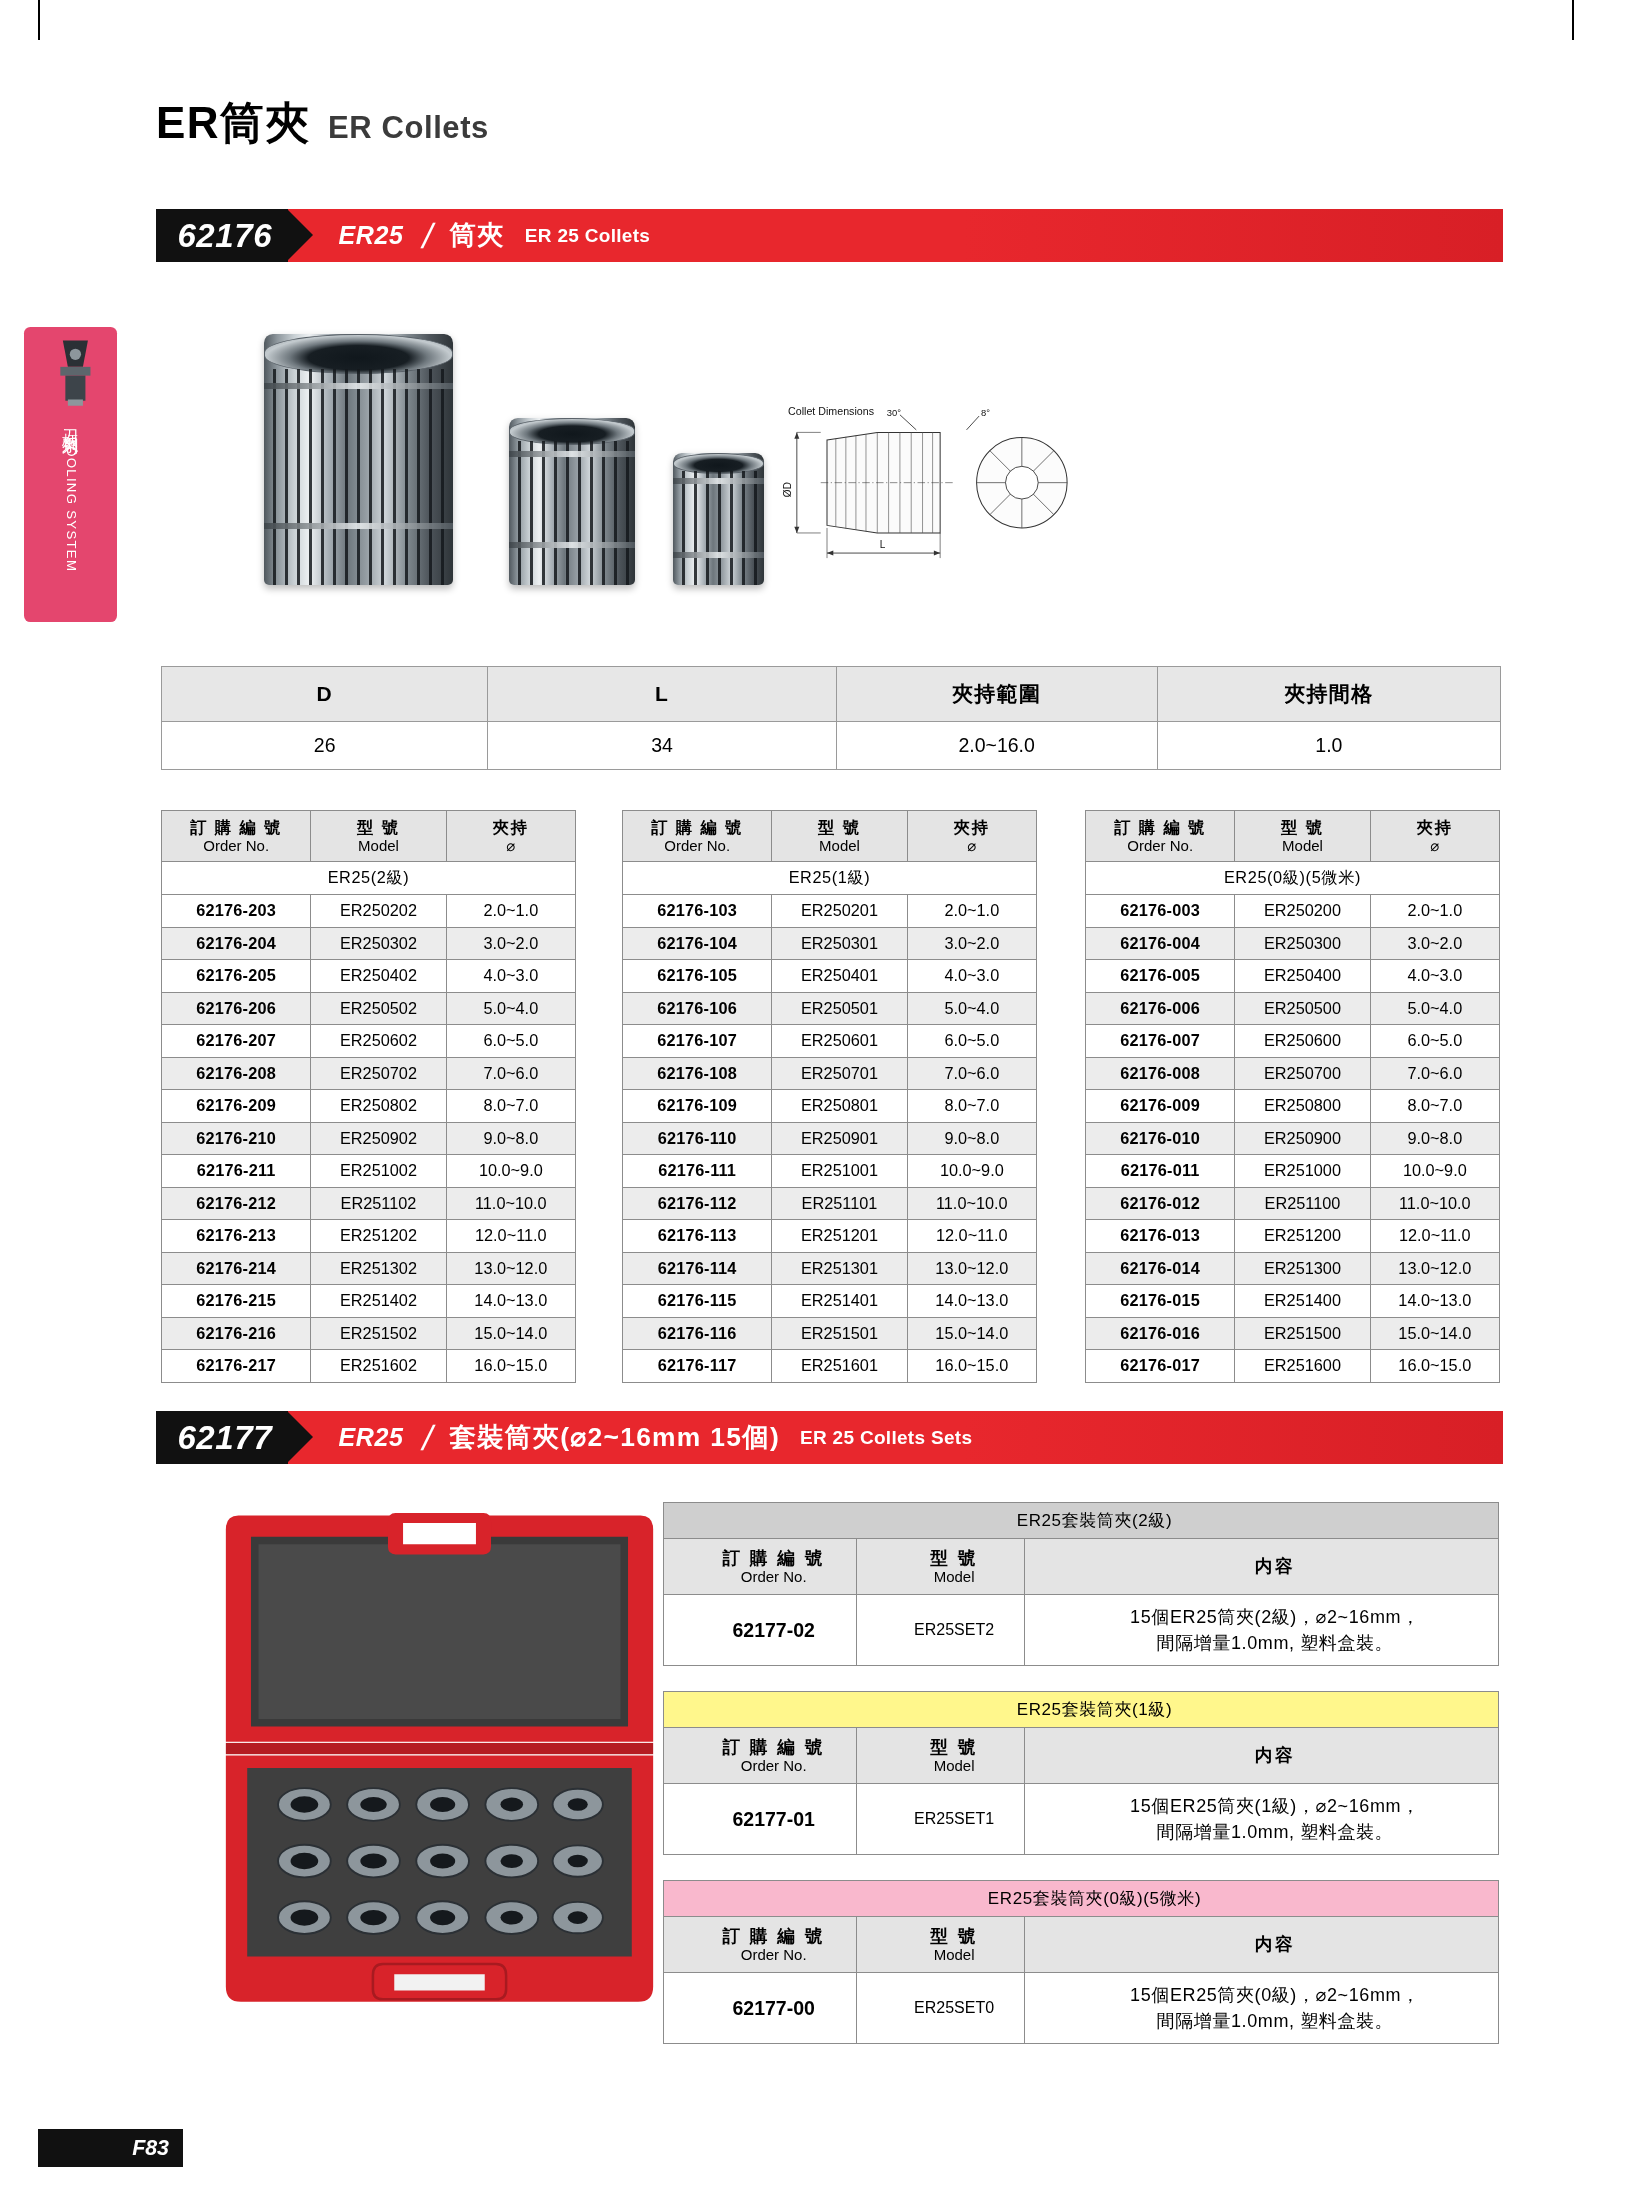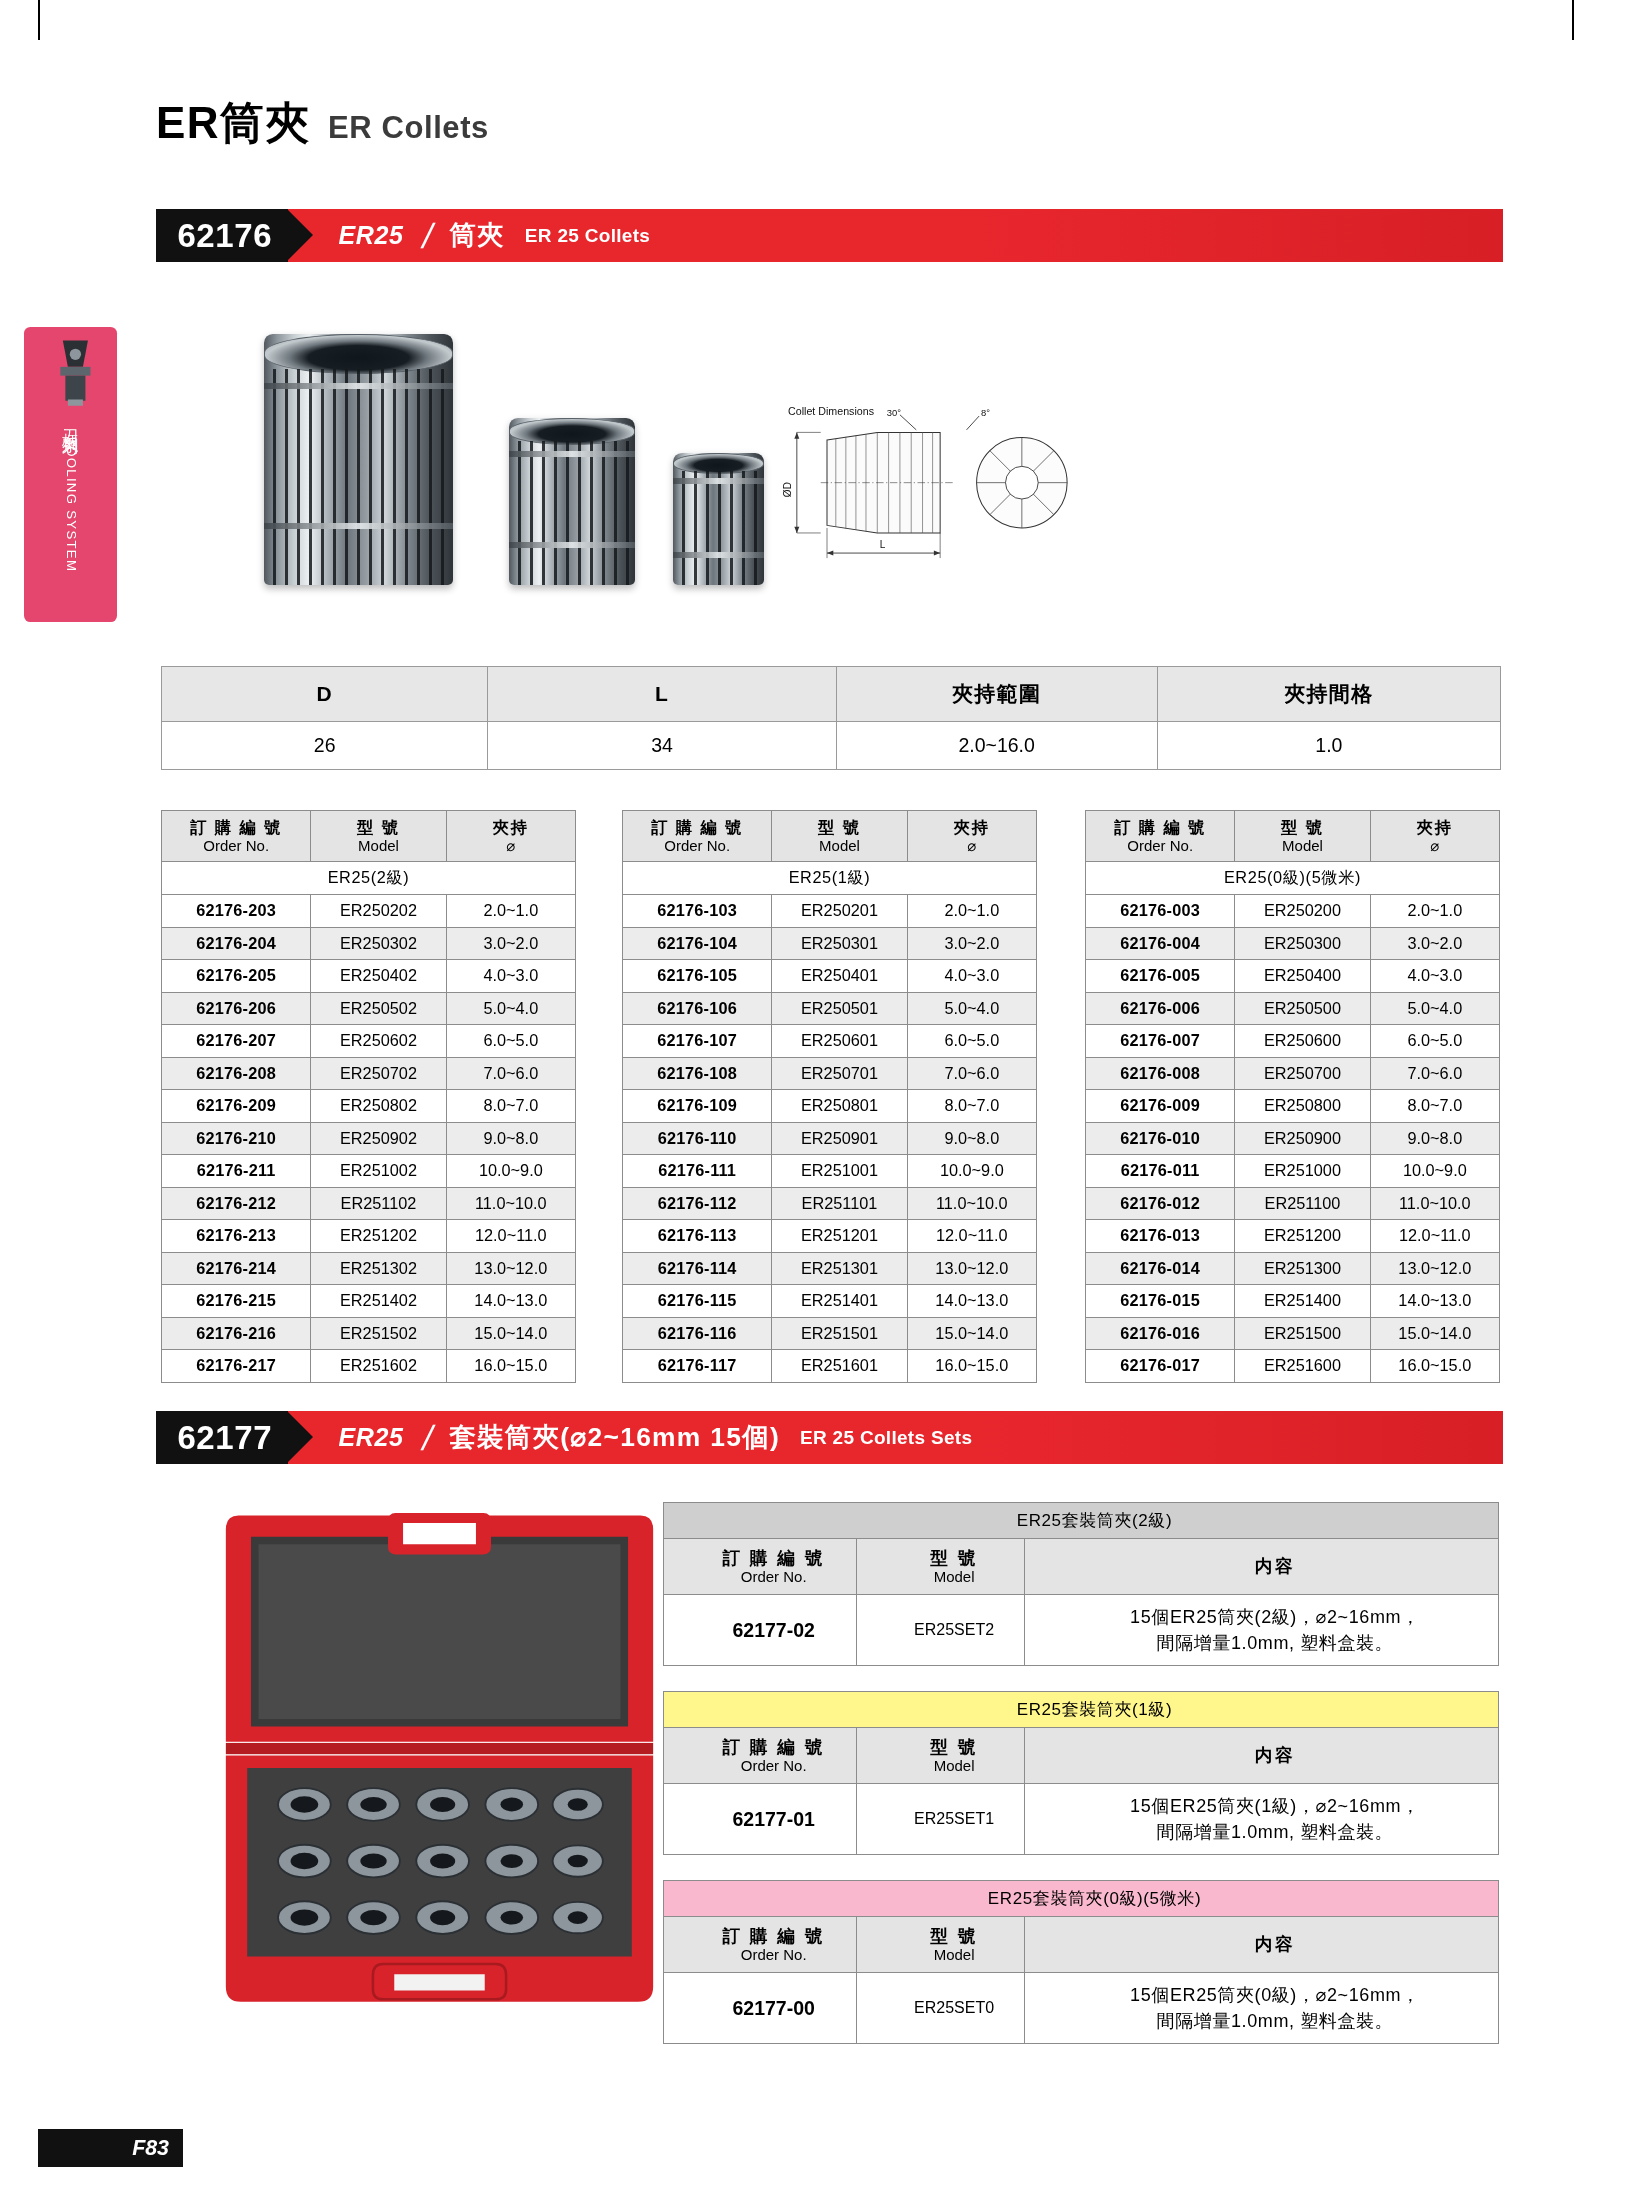--- a/index.html
+++ b/index.html
@@ -58,20 +58,21 @@
   }
   .banner .code-box {
     background: #111;
     color: #fff;
     height: 100%;
     display: flex;
     align-items: center;
     padding: 0 16.3px 0 21.4px;
     font-size: 33px;
     font-weight: bold;
+    font-style: italic;
     letter-spacing: 0.6px;
     position: relative;
   }
   .banner .code-box::after {
     content: "";
     position: absolute;
     right: -25px;
     top: 0;
     width: 0;
     height: 0;

